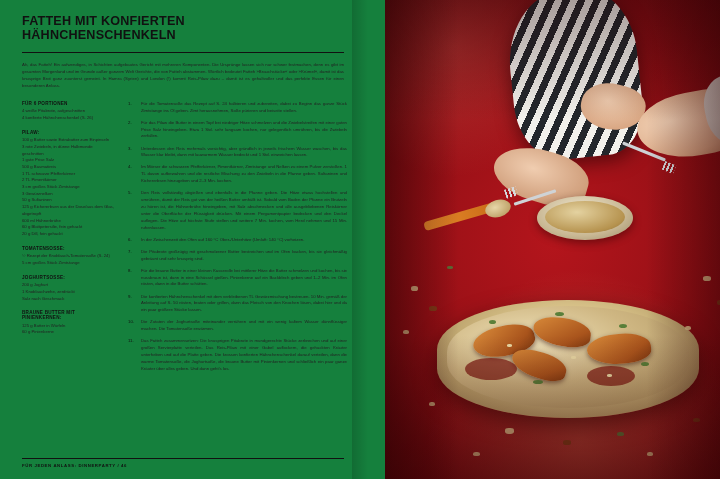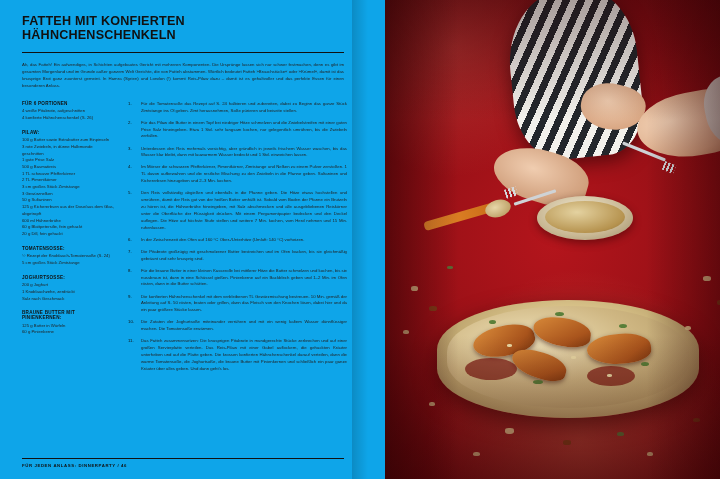--- a/index.html
+++ b/index.html
@@ -18,21 +18,21 @@
     width: 720px;
     height: 479px;
     display: flex;
     background: #fdfcf7;
   }
   
   .left-page {
     position: relative;
     width: 411px;
     height: 479px;
-    background: #0ea5e9;
+    background: #15803d;
     box-sizing: border-box;
     padding: 14px 16px 0 22px;
   }
   .recipe-title {
     font-size: 12.6px;
     font-weight: bold;
     letter-spacing: 0.2px;
     color: #111;
     text-transform: uppercase;
     line-height: 1.15;

